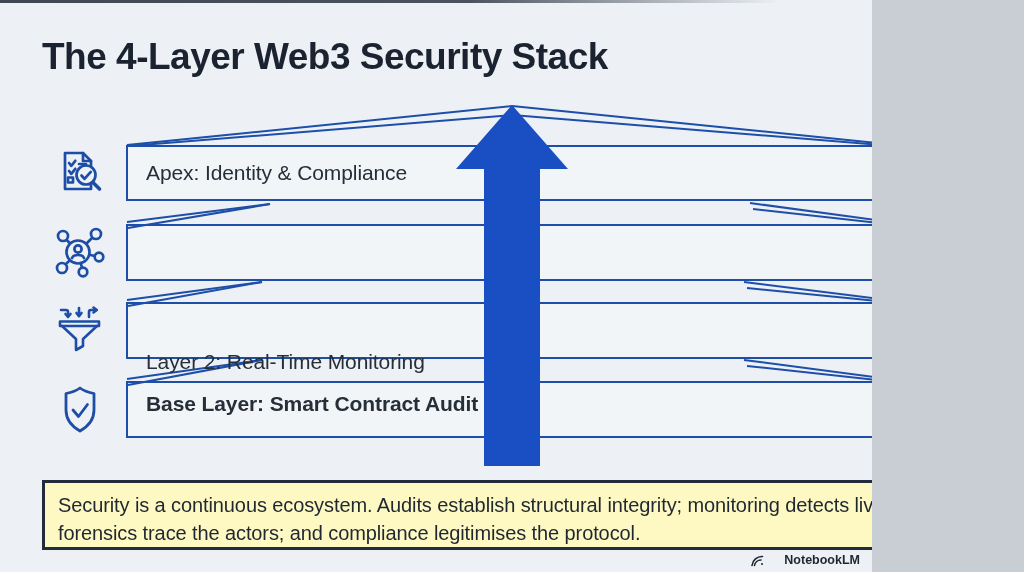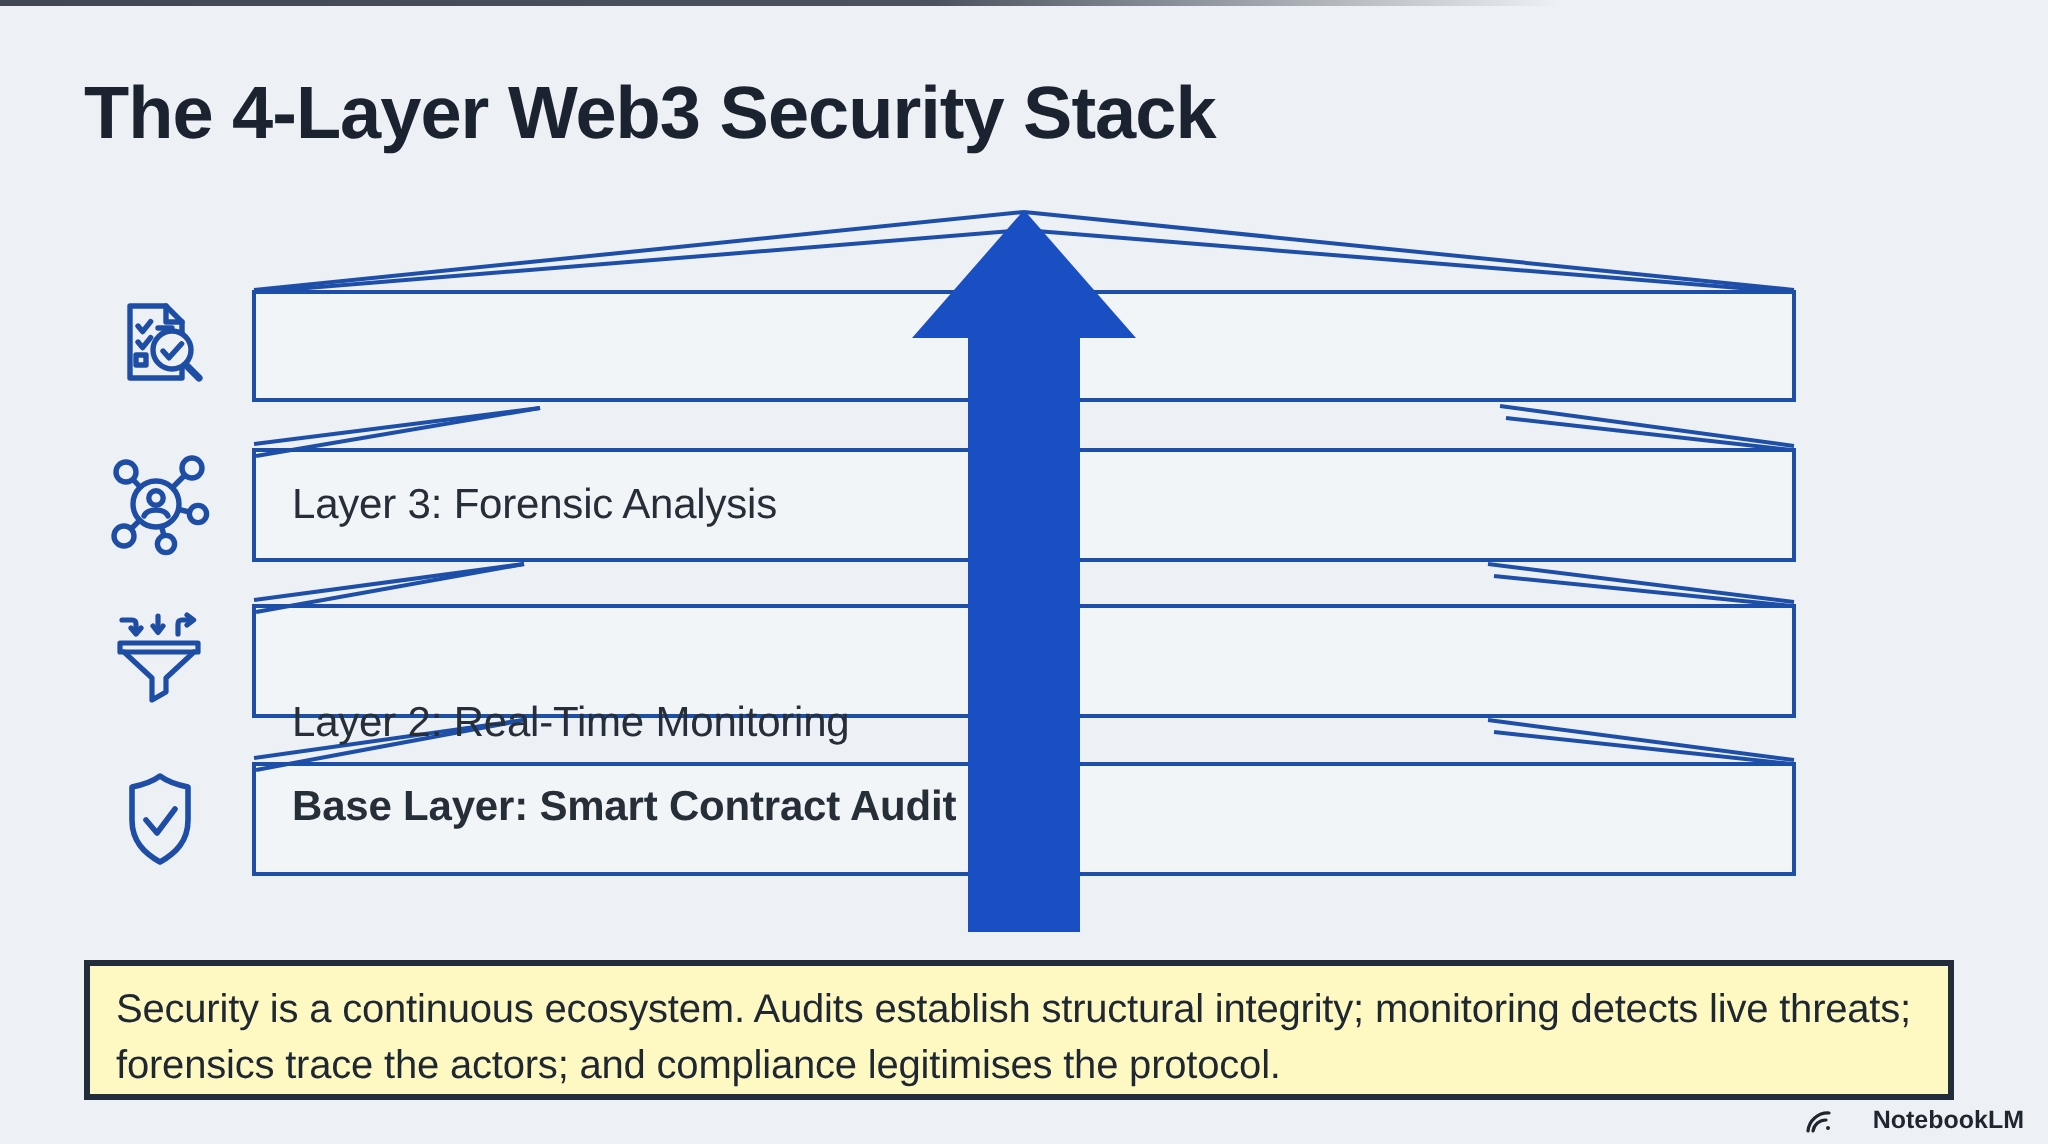--- a/index.html
+++ b/index.html
@@ -1,17 +1,17 @@
 <!DOCTYPE html>
 <html><head>
 <meta charset="utf-8">
 <style>
   html,body{margin:0;padding:0;background:#c9ced4;}
   .stage{
-    position:relative;width:1024px;height:572px;overflow:hidden;
+    position:relative;width:872px;height:572px;overflow:hidden;
     background:#edf1f5;
     font-family:"Liberation Sans","DejaVu Sans",sans-serif;
   }
   .top-artifact{
     position:absolute;top:0;left:0;width:780px;height:3px;
     background:linear-gradient(90deg,rgba(22,30,44,.8) 0%,rgba(22,30,44,.75) 60%,rgba(22,30,44,0) 100%);
   }
   .title{
     position:absolute;left:42px;top:36px;margin:0;
     font-size:37px;font-weight:700;letter-spacing:-0.5px;
@@ -130,21 +130,21 @@
     </svg>
   </div>
 
   <div class="layer-icon ic4">
     <svg width="54" height="54" viewBox="0 0 54 54" fill="none" stroke="#1e4da6" stroke-width="2.8" stroke-linecap="round" stroke-linejoin="round">
       <path d="M27,5 C31,8 36,9.5 41,10.5 V27 C41,37.5 35,43.5 27,48 C19,43.5 13,37.5 13,27 V10.5 C18,9.5 23,8 27,5 Z"></path>
       <path d="M20,27 l5.5,6.5 L34.5,21.5"></path>
     </svg>
   </div>
 
-  <div class="layer-label lab2">Layer 3: Forensic Analysis</div>
+  <div class="layer-label lab1">Apex: Identity &amp; Compliance</div>
   <div class="layer-label lab3">Layer 2: Real-Time Monitoring</div>
   <div class="layer-label lab4">Base Layer: Smart Contract Audit</div>
 
   <div class="summary-box">
     <p>Security is a continuous ecosystem. Audits establish structural integrity; monitoring detects live threats; forensics trace the actors; and compliance legitimises the protocol.</p>
   </div>
 
   <div class="watermark">
     <svg width="14" height="13" viewBox="0 0 14 13" fill="none" stroke="#1f262e" stroke-width="1.6" stroke-linecap="round">
       <path d="M2,11.5 A10,10 0 0 1 12.5,2.5"></path>

